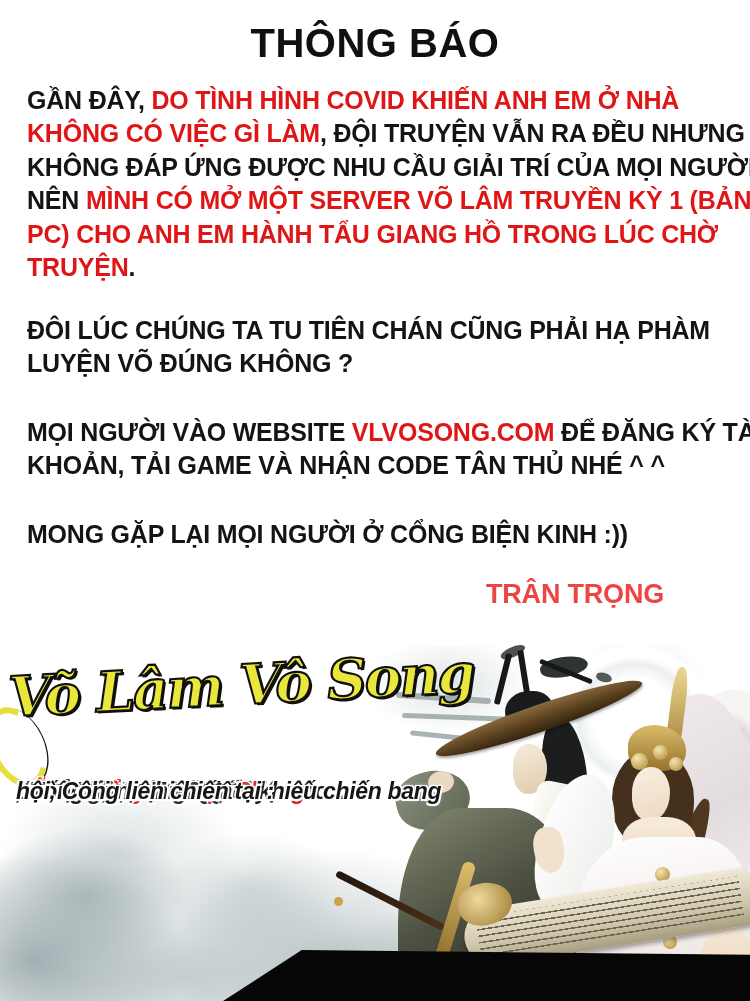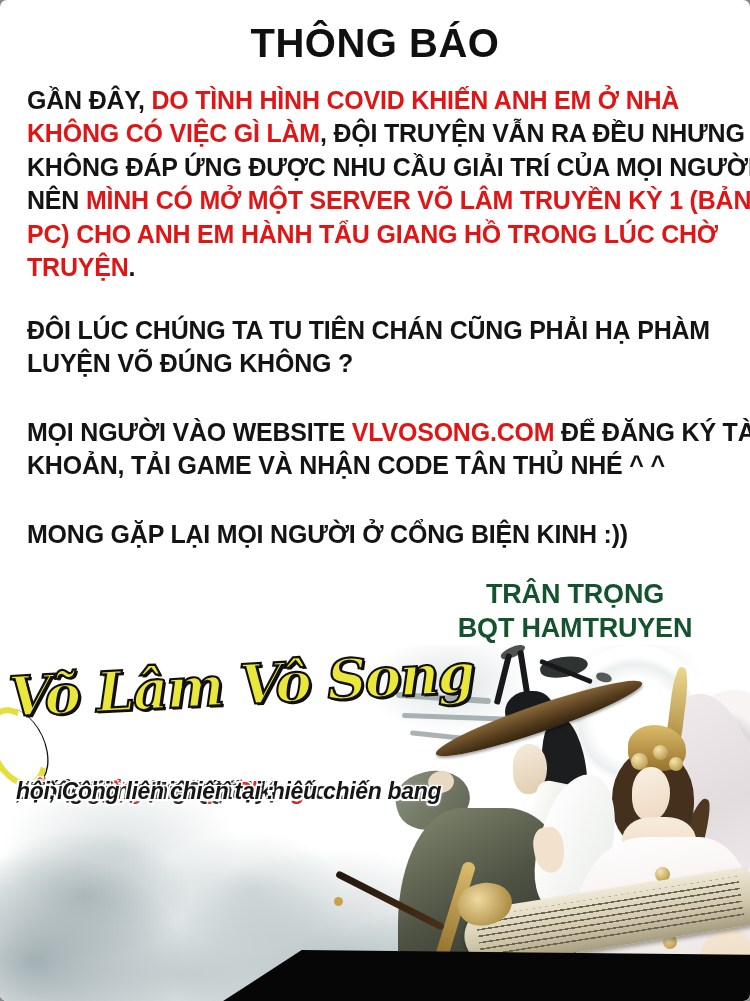--- a/index.html
+++ b/index.html
@@ -1,29 +1,29 @@
 <!DOCTYPE html>
 <html style="--red: #e01616; --listred: #d41d1d;"><head>
 <meta charset="utf-8">
 <style>
   html,body{margin:0;padding:0;background:#888;}
   .page{position:relative;width:750px;height:1001px;background:#fff;overflow:hidden;
-        font-family:"Liberation Sans",sans-serif;color:#141414;border-radius:7px;}
+        font-family:"Liberation Sans",sans-serif;color:#141414;}
 
   
   .title{position:absolute;top:21px;left:0;width:100%;text-align:center;
          font-size:40px;font-weight:bold;letter-spacing:.5px;color:#101010;}
   .para{position:absolute;left:27px;font-weight:bold;font-size:26px;line-height:33.4px;
         letter-spacing:-.2px;transform:scaleX(.96);transform-origin:left top;}
   .para .nline{white-space:nowrap;}
   .p-0{top:84px}.p-1{top:314px}.p-2{top:416px}.p-3{top:518px}
   .run-b{color:#141414}.run-r{color:var(--red,#e01616)}
 
   .sig{position:absolute;left:400px;top:577px;width:350px;text-align:center;
-       font-weight:bold;font-size:27px;line-height:34px;color:#14532d;letter-spacing:-.2px;}
+       font-weight:bold;font-size:27px;line-height:34px;color:#ef4444;letter-spacing:-.2px;}
 
   
   .promo{position:absolute;left:0;top:645px;width:750px;height:356px;overflow:hidden;}
   .promo *{position:absolute;}
   .ink-bg{left:0;top:0;width:750px;height:356px;background:
     radial-gradient(150px 95px at 85px 250px,  rgba(143,160,163,.60), transparent 70%),
     radial-gradient(210px 150px at 35px 315px, rgba(118,138,142,.65), transparent 72%),
     radial-gradient(270px 165px at 185px 330px,rgba(152,170,172,.55), transparent 70%),
     radial-gradient(230px 150px at 330px 310px,rgba(133,152,155,.50), transparent 72%),
     radial-gradient(170px 110px at 120px 205px,rgba(168,182,184,.40), transparent 70%),
@@ -163,21 +163,20 @@
   <div class="para p-2">
       <div class="nline"><span class="run-b">MỌI NGƯỜI VÀO WEBSITE </span><span class="run-r">VLVOSONG.COM</span><span class="run-b"> ĐỂ ĐĂNG KÝ TÀI</span></div>
       <div class="nline"><span class="run-b">KHOẢN, TẢI GAME VÀ NHẬN CODE TÂN THỦ NHÉ  ^ ^</span></div>
     </div>
   <div class="para p-3">
       <div class="nline"><span class="run-b">MONG GẶP LẠI MỌI NGƯỜI Ở CỔNG BIỆN KINH :))</span></div>
     </div>
 
   <div class="sig">
     <div>TRÂN TRỌNG</div>
-    <div>BQT HAMTRUYEN</div>
   </div>
 
   <div class="promo">
     <div class="ink-bg"></div>
 
     <div class="silk2"></div>
     <div class="silk"></div>
     <div class="dash d1"></div>
     <div class="dash d2"></div>
     <div class="dash d3"></div>

